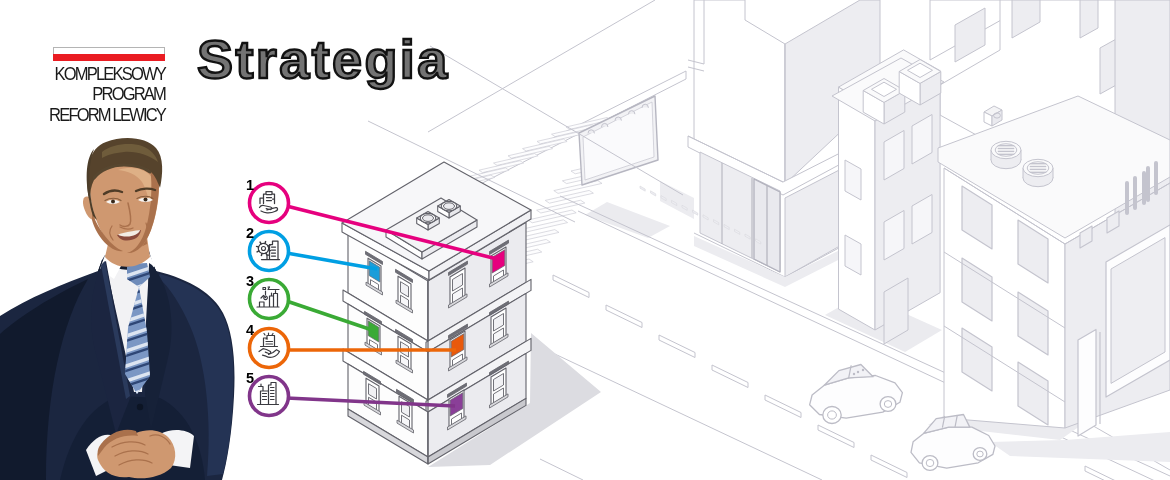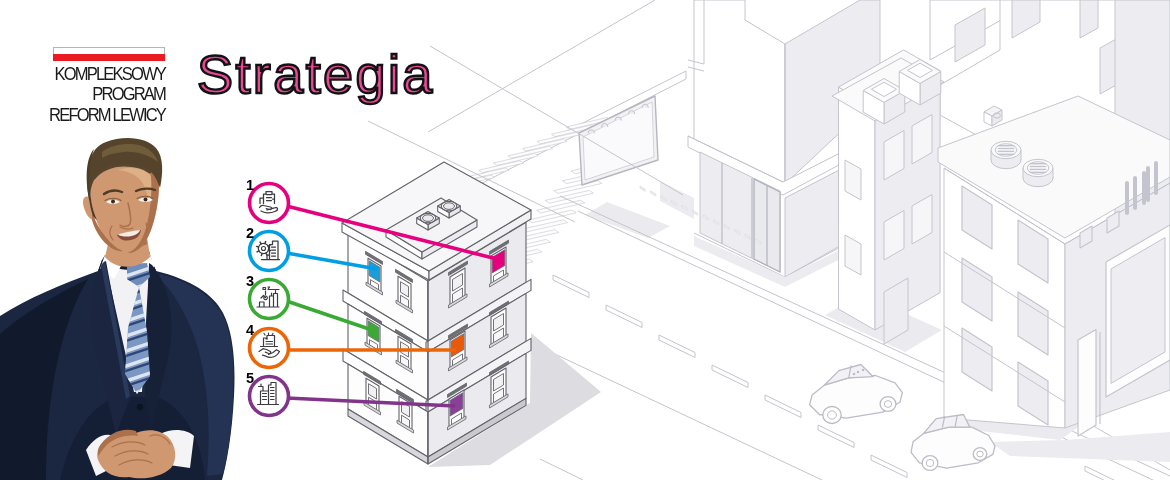--- a/index.html
+++ b/index.html
@@ -1,15 +1,15 @@
 <!DOCTYPE html>
 <html><head><meta charset="utf-8"><style>
 html,body{margin:0;padding:0;background:#fff;width:1170px;height:480px;overflow:hidden}
 #stage{position:relative;width:1170px;height:480px;font-family:"Liberation Sans",sans-serif}
-.title{position:absolute;left:197px;top:54px;font-weight:normal;font-size:54px;line-height:40px;color:#ec4899;-webkit-text-stroke:2.4px #121212;white-space:nowrap}
+.title{position:absolute;left:197px;top:39px;font-weight:bold;font-size:54px;line-height:40px;color:#737373;-webkit-text-stroke:2.4px #121212;white-space:nowrap}
 .t1{letter-spacing:2.4px}
 .t2{letter-spacing:-3.2px}
 .t3{letter-spacing:-4.1px}
 .prog{position:absolute;left:0px;top:63.5px;width:165px;text-align:right;font-size:18px;line-height:20.5px;color:#1a1a1a;transform:scaleX(0.92);transform-origin:right top;font-weight:normal;letter-spacing:-2px}
 </style></head><body>
 <div id="stage">
 <svg width="1170" height="480" viewBox="0 0 1170 480">
 <polygon points="930.0,0.0 930.0,60.0 1010.0,15.0 1010.0,0.0" fill="#ffffff" stroke="#c4c4ce" stroke-width="1" stroke-linejoin="round"></polygon>
 <polygon points="940.0,85.0 1000.0,50.0 1000.0,0.0 1170.0,0.0 1170.0,95.0 1040.0,170.0 940.0,115.0" fill="#ffffff" stroke="#c4c4ce" stroke-width="1" stroke-linejoin="round"></polygon>
 <polygon points="955.0,25.0 985.0,8.0 985.0,45.0 955.0,62.0" fill="#ededf1" stroke="#c4c4ce" stroke-width="1" stroke-linejoin="round"></polygon>

